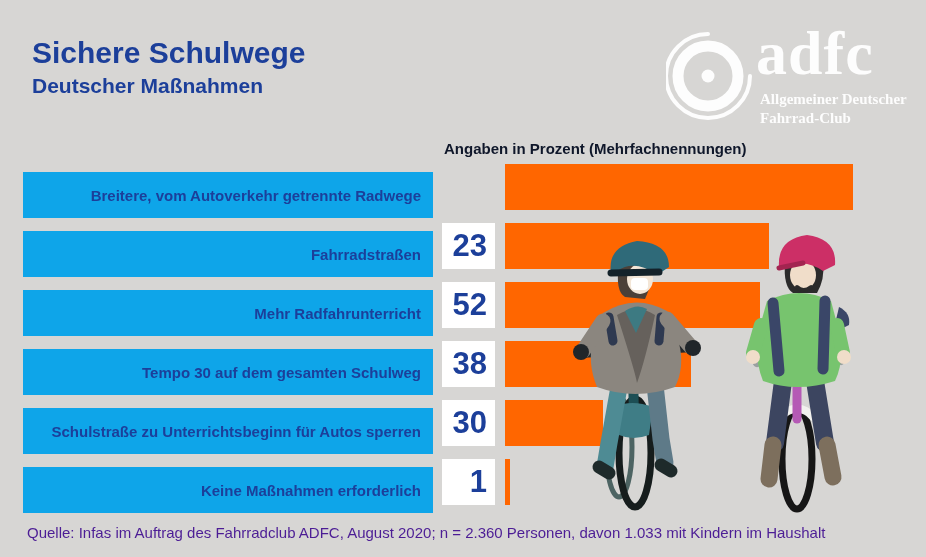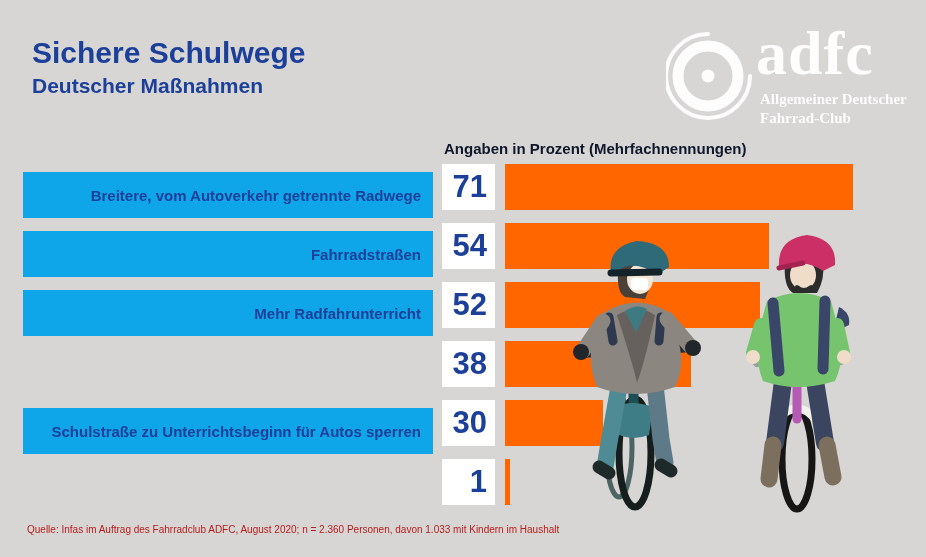--- a/index.html
+++ b/index.html
@@ -42,21 +42,21 @@
     display:flex;align-items:center;justify-content:flex-end;
     padding-right:8px;box-sizing:border-box;
     font-size:31px;font-weight:bold;color:#1c3f9a;
   }
   .bar{
     position:absolute;left:505px;top:0;height:46px;background:#ff6600;
   }
   .illustration{position:absolute;left:545px;top:221px;}
   .footer{
     position:absolute;left:27px;top:524px;
-    font-size:10px;color:#b91c1c;
+    font-size:15px;color:#4c1d95;
   }
 </style>
 </head>
 <body>
 
 <div class="canvas">
 
   <div class="titleblock">
     <h1 class="title">Sichere Schulwege</h1>
     <h2 class="subtitle">Deutscher Maßnahmen</h2>
@@ -75,43 +75,44 @@
       <div>Allgemeiner Deutscher</div>
       <div>Fahrrad-Club</div>
     </div>
   </div>
 
   <div class="axis-title">Angaben in Prozent (Mehrfachnennungen)</div>
 
   <div id="chart">
       <div class="row" style="top: 164px;">
         <div class="label-box">Breitere, vom Autoverkehr getrennte Radwege</div>
-        <div class="value-box">71</div>
         <div class="bar" style="background: rgb(255, 102, 0); width: 348px;"></div>
       </div>
       <div class="row" style="top: 223px;">
         <div class="label-box">Fahrradstraßen</div>
-        <div class="value-box">54</div>
+        <div class="value-box">23</div>
         <div class="bar" style="background: rgb(255, 102, 0); width: 264px;"></div>
       </div>
       <div class="row" style="top: 282px;">
         <div class="label-box">Mehr Radfahrunterricht</div>
         <div class="value-box">52</div>
         <div class="bar" style="background: rgb(255, 102, 0); width: 255px;"></div>
       </div>
       <div class="row" style="top: 341px;">
+        <div class="label-box">Tempo 30 auf dem gesamten Schulweg</div>
         <div class="value-box">38</div>
         <div class="bar" style="background: rgb(255, 102, 0); width: 186px;"></div>
       </div>
       <div class="row" style="top: 400px;">
         <div class="label-box">Schulstraße zu Unterrichtsbeginn für Autos sperren</div>
         <div class="value-box">30</div>
         <div class="bar" style="background: rgb(255, 102, 0); width: 98px;"></div>
       </div>
       <div class="row" style="top: 459px;">
+        <div class="label-box">Keine Maßnahmen erforderlich</div>
         <div class="value-box">1</div>
         <div class="bar" style="background: rgb(255, 102, 0); width: 5px;"></div>
       </div>
     </div>
 
   <svg class="illustration" width="348" height="298" viewBox="0 0 348 298">
 
     <g stroke-linecap="round" stroke-linejoin="round">
       <ellipse cx="74" cy="226" rx="13" ry="50" fill="none" stroke="#35504f" stroke-width="5" opacity="0.85"></ellipse>
       <ellipse cx="90" cy="232" rx="16" ry="54" fill="none" stroke="#161d1d" stroke-width="7"></ellipse>

